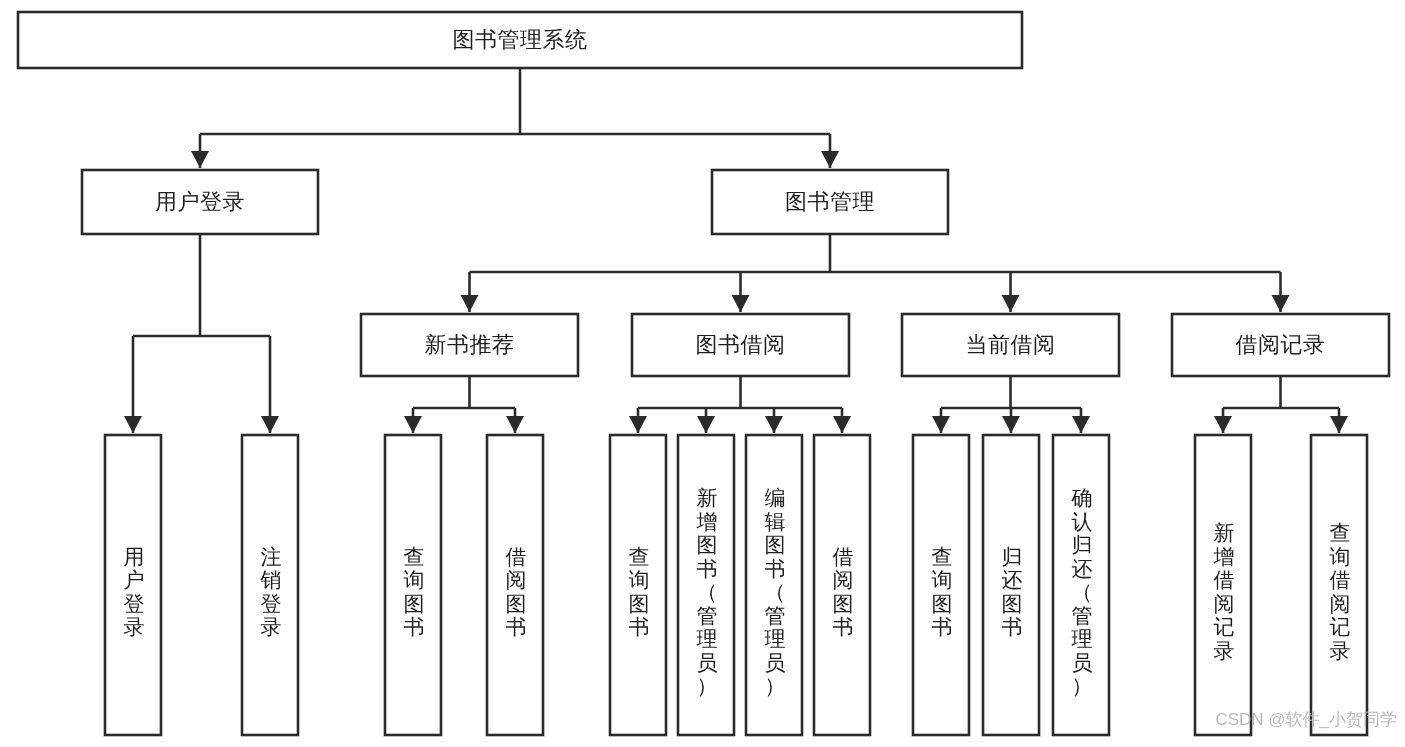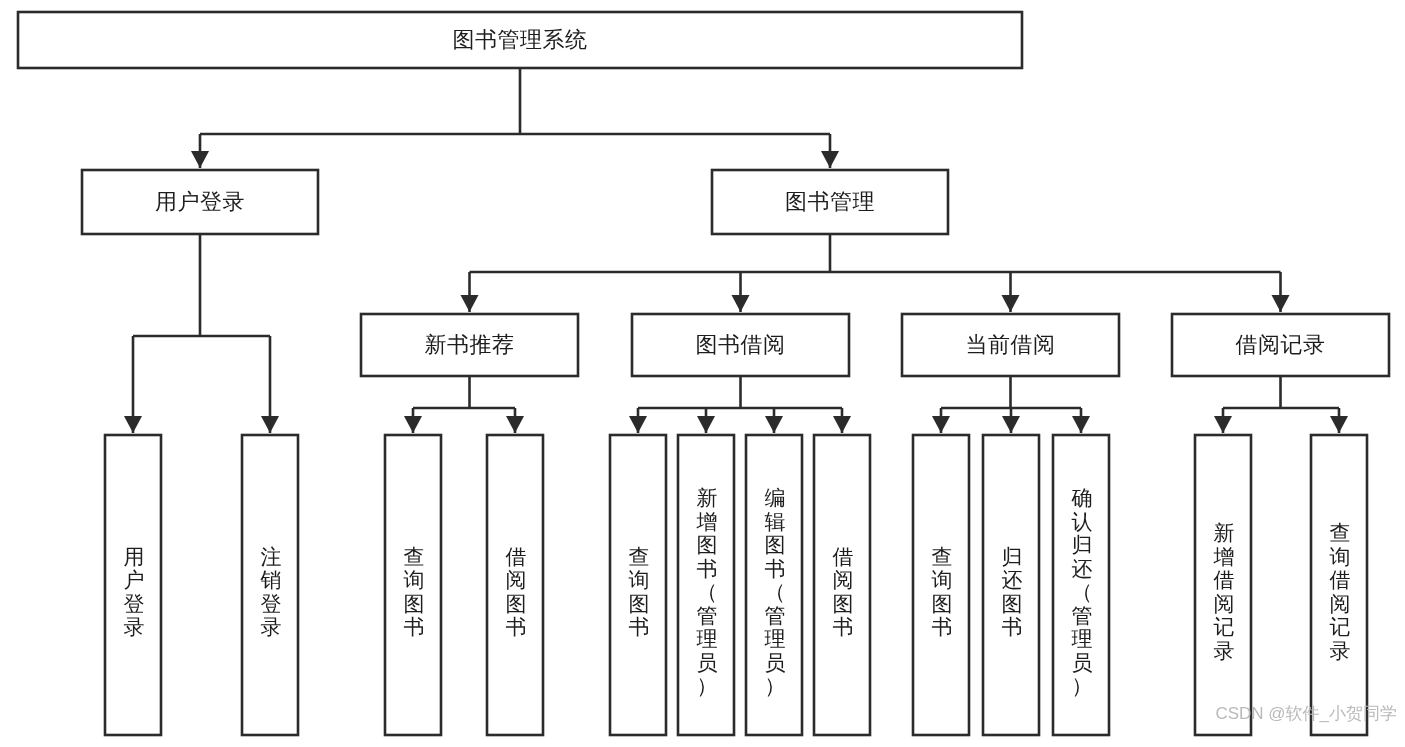--- a/index.html
+++ b/index.html
@@ -51,21 +51,21 @@
     fill: none;
     stroke-linecap: butt;
   }
   .arrow-head {
     fill: #2b2b2b;
     stroke: none;
   }
   .watermark {
     position: absolute;
     right: 8px;
-    bottom: 22px;
+    bottom: 16px;
     font-family: "Liberation Sans", "DejaVu Sans", sans-serif;
     font-size: 17px;
     color: #b9b9b9;
     white-space: nowrap;
     user-select: none;
   }
 </style>
 </head>
 <body>
 

